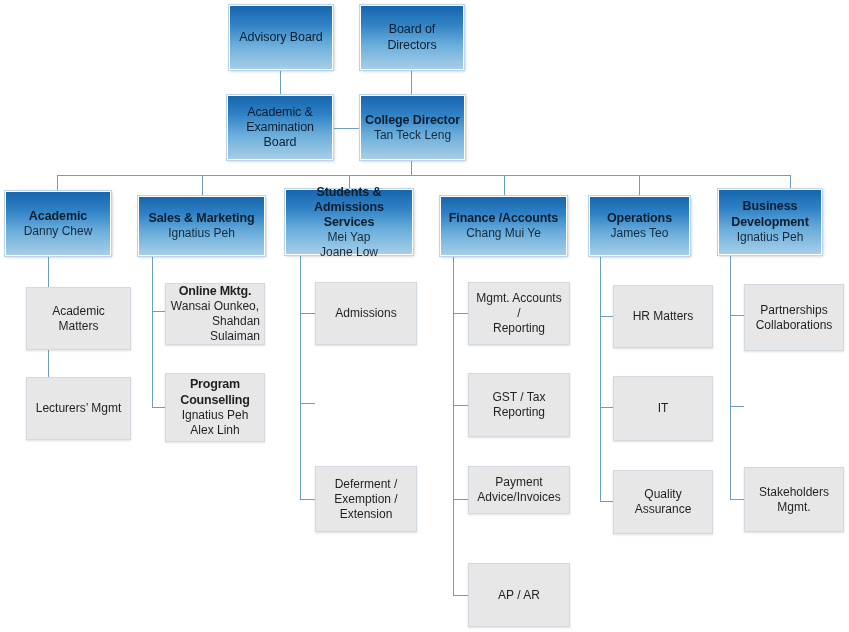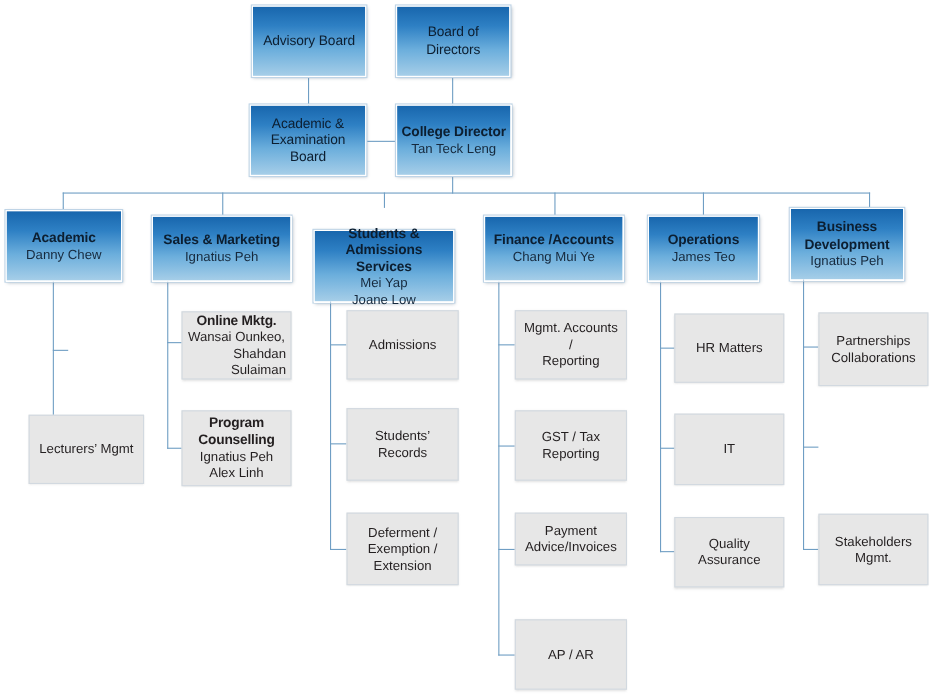--- a/index.html
+++ b/index.html
@@ -161,21 +161,21 @@
   <div class="node-blue" style="left:5px; top:191px; width:106px; height:65px;">
     <div class="ttl">Academic</div>
     <div class="sub">Danny Chew</div>
   </div>
 
   <div class="node-blue" style="left:138px; top:196px; width:127px; height:60px;">
     <div class="ttl">Sales &amp; Marketing</div>
     <div class="sub">Ignatius Peh</div>
   </div>
 
-  <div class="node-blue" style="left:285px; top:189px; width:128px; height:66px;margin-top:20px;">
+  <div class="node-blue" style="left:285px; top:189px; width:128px; height:66px;">
     <div class="ttl">Students &amp;</div>
     <div class="ttl">Admissions  Services</div>
     <div class="sub">Mei Yap</div>
     <div class="sub">Joane Low</div>
   </div>
 
   <div class="node-blue" style="left:440px; top:196px; width:127px; height:60px;">
     <div class="ttl">Finance /Accounts</div>
     <div class="sub">Chang Mui Ye</div>
   </div>
@@ -184,43 +184,42 @@
     <div class="ttl">Operations</div>
     <div class="sub">James Teo</div>
   </div>
 
   <div class="node-blue" style="left:718px; top:189px; width:104px; height:66px;">
     <div class="ttl">Business</div>
     <div class="ttl">Development</div>
     <div class="sub">Ignatius Peh</div>
   </div>
 
+  <div class="node-gray" style="left:26px; top:287px; width:105px; height:63px;">
+    <div class="ttl">Academic Matters</div>
+  </div>
   <div class="node-gray" style="left:26px; top:377px; width:105px; height:63px;">
     <div class="ttl">Lecturers’  Mgmt</div>
   </div>
 
   <div class="node-gray" style="left:165px; top:283px; width:100px; height:62px;text-align:right;">
     <div class="ttl b">Online Mktg.</div>
     <div class="sub">Wansai Ounkeo,</div>
     <div class="sub">Shahdan Sulaiman</div>
   </div>
   <div class="node-gray" style="left:165px; top:373px; width:100px; height:69px;">
     <div class="ttl b">Program</div>
     <div class="ttl b">Counselling</div>
     <div class="sub">Ignatius Peh</div>
     <div class="sub">Alex Linh</div>
   </div>
 
   <div class="node-gray" style="left:315px; top:282px; width:102px; height:63px;">
     <div class="ttl">Admissions</div>
   </div>
-  <div class="node-gray" style="left:315px; top:371px; width:102px; height:66px;">
-    <div class="ttl">Students’</div>
-    <div class="ttl">Records</div>
-  </div>
   <div class="node-gray" style="left:315px; top:466px; width:102px; height:66px;">
     <div class="ttl">Deferment  /</div>
     <div class="ttl">Exemption  /</div>
     <div class="ttl">Extension</div>
   </div>
 
   <div class="node-gray" style="left:468px; top:282px; width:102px; height:63px;">
     <div class="ttl">Mgmt.  Accounts /</div>
     <div class="ttl">Reporting</div>
   </div>

